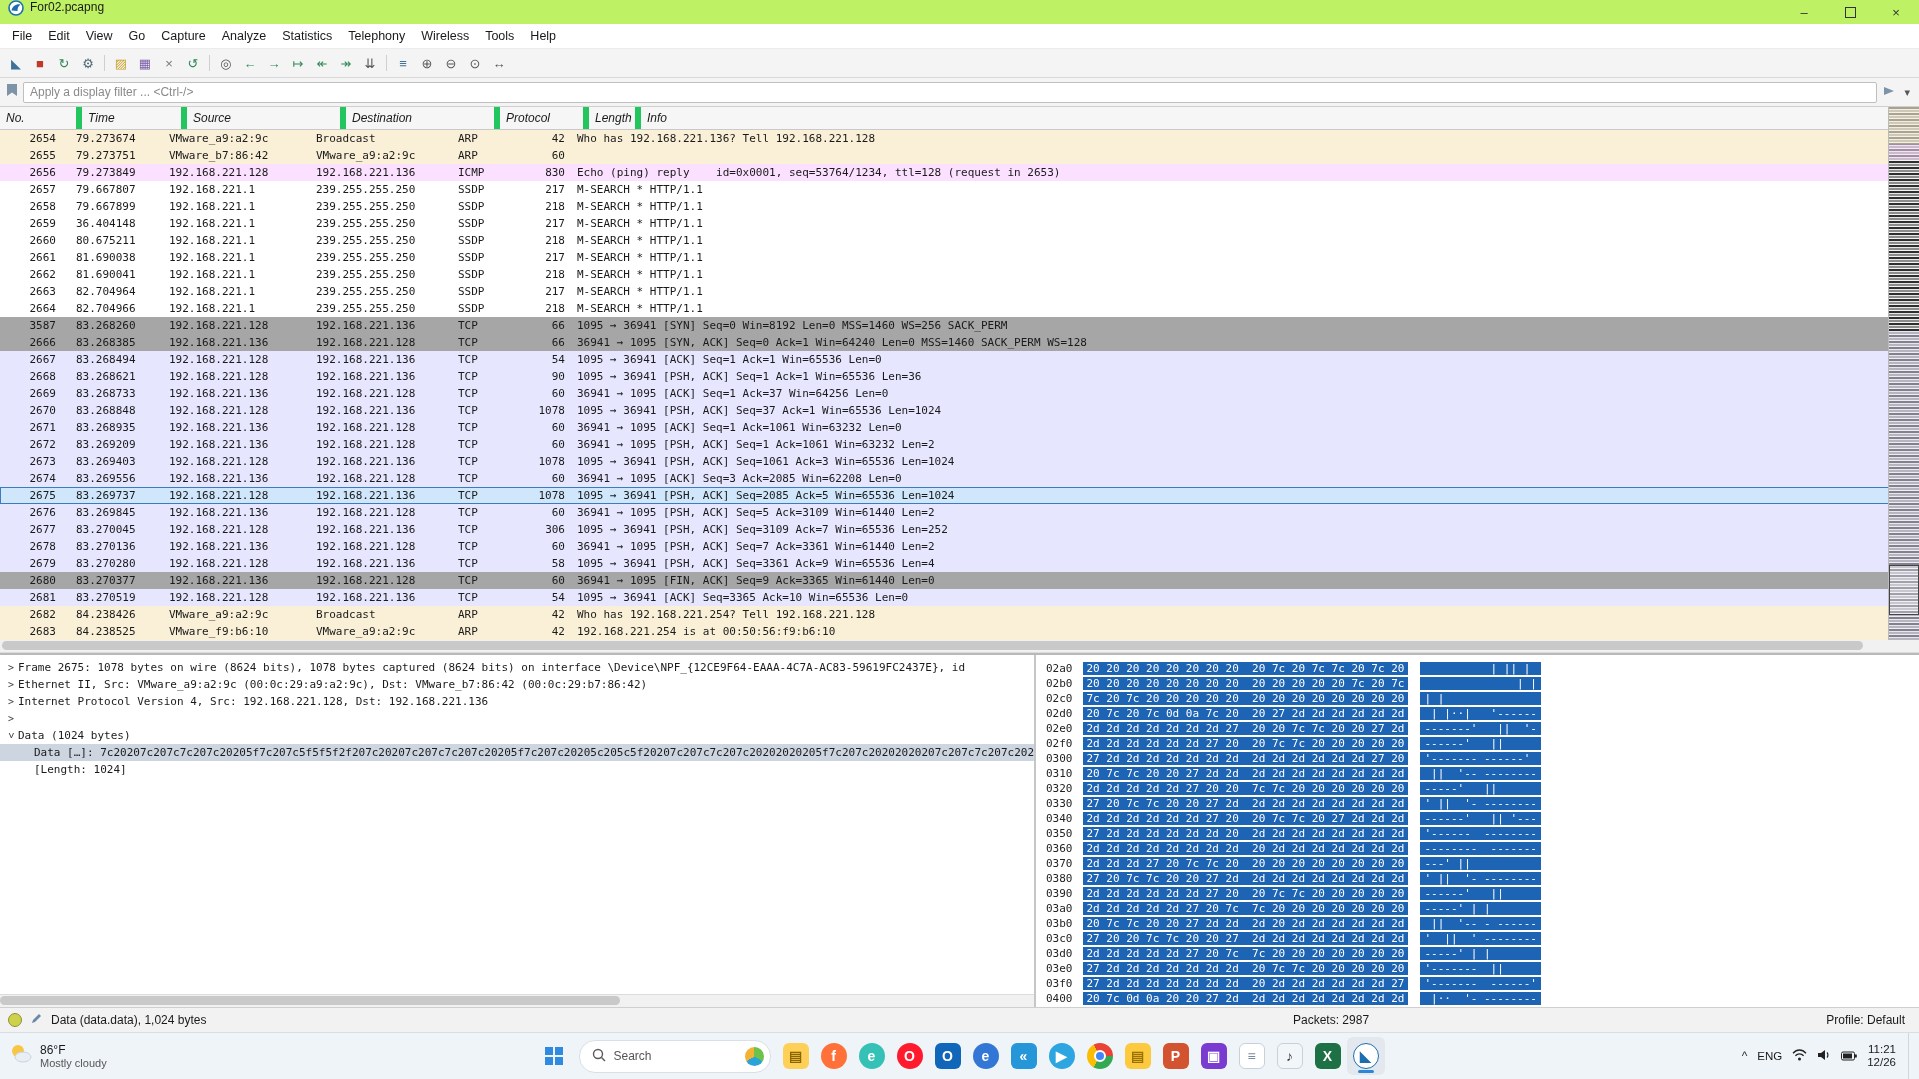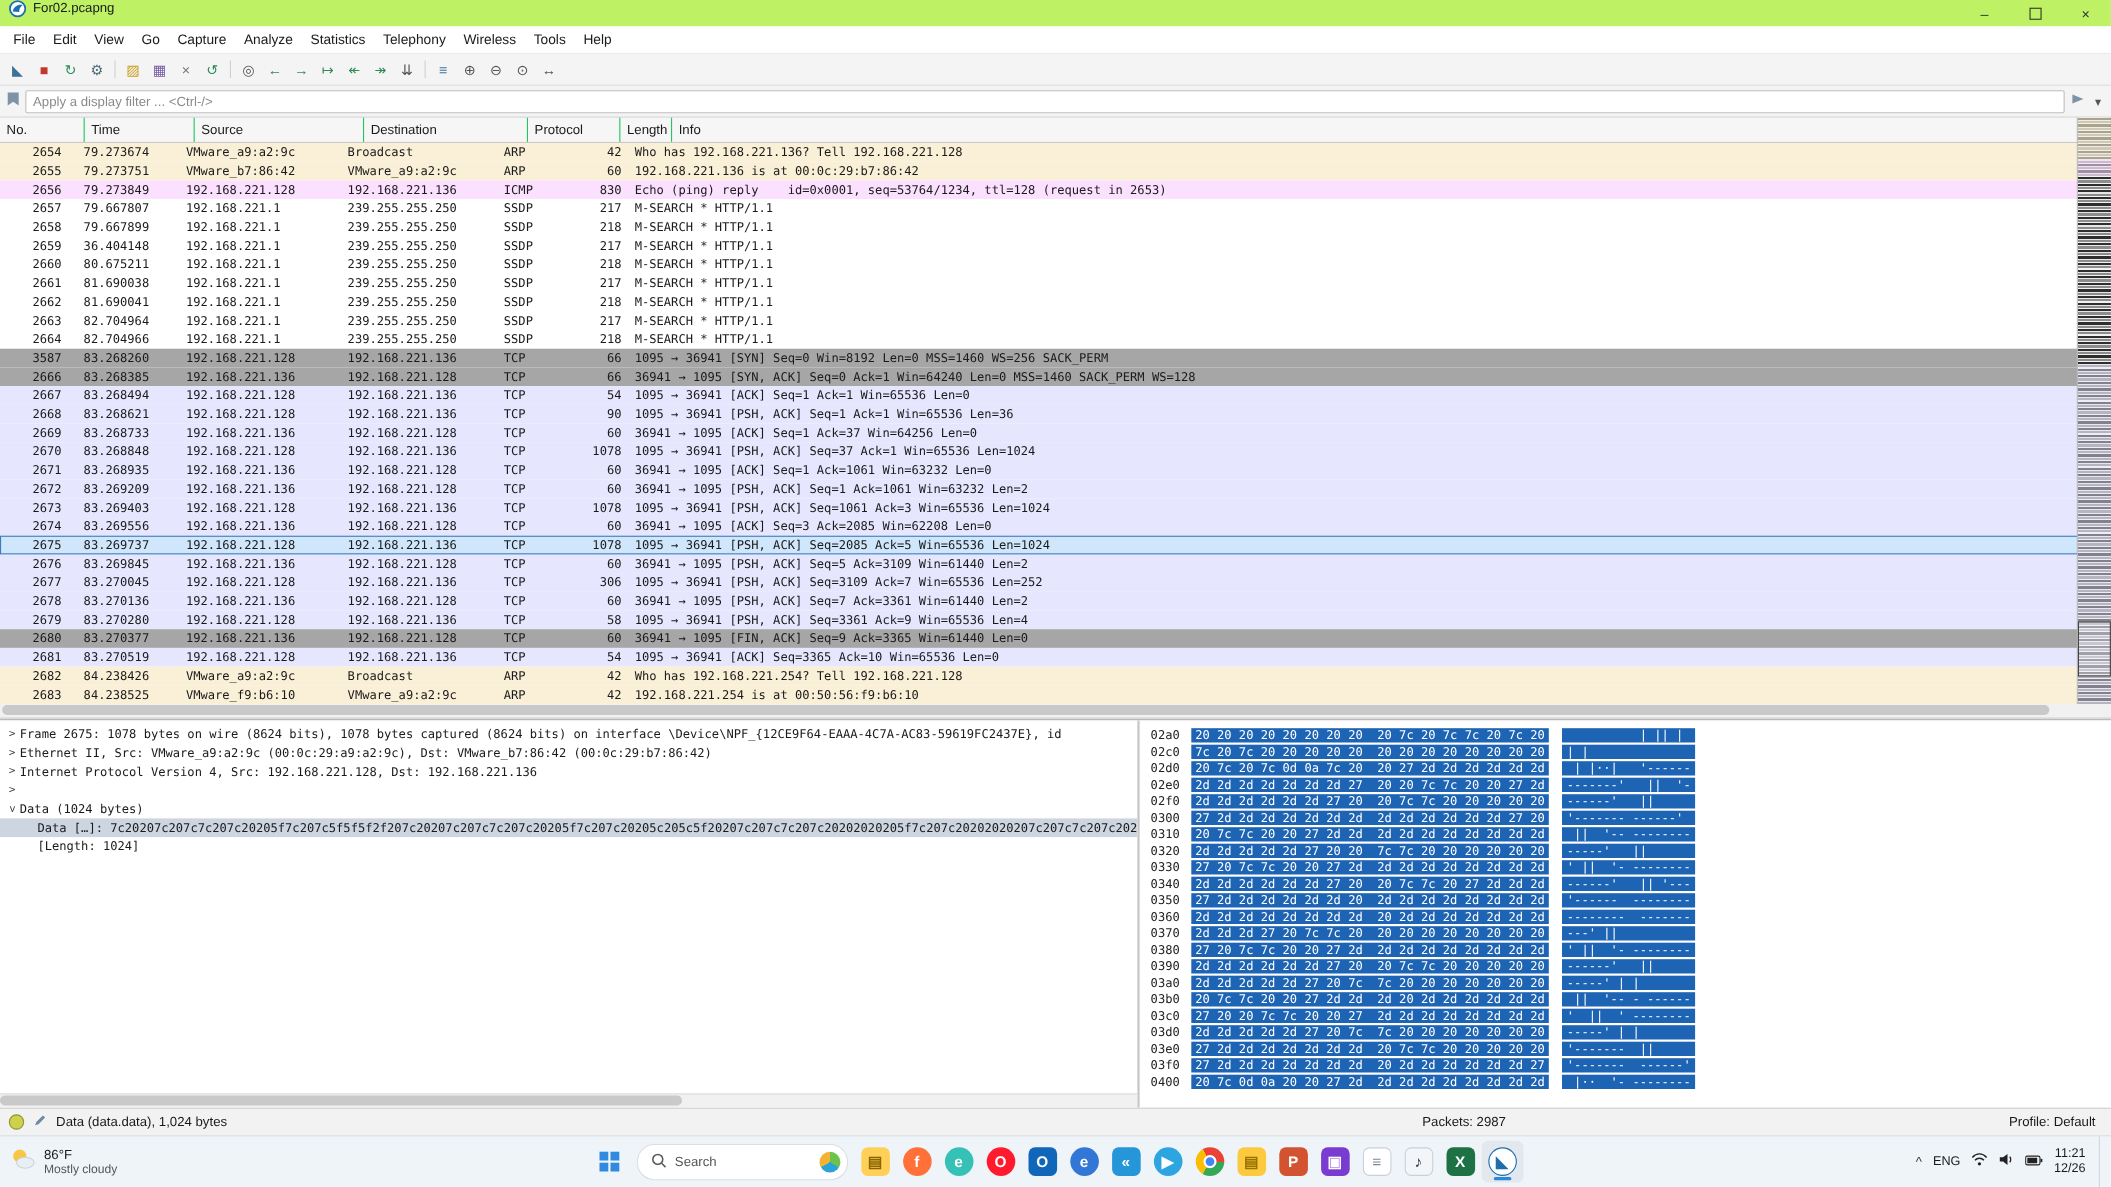--- a/index.html
+++ b/index.html
@@ -25,22 +25,22 @@
   .filterbar{height:28px;display:flex;align-items:center;background:#f4f4f4;padding:0 6px;gap:5px;
              border-bottom:1px solid #cfcfcf;flex:0 0 auto;}
   .filter-input{flex:1;height:19px;border:1px solid #bfbfbf;border-radius:2px;padding:0 6px;
                 font-size:12px;background:#fff;color:#333;}
   .filter-input::placeholder{color:#8a8a8a;}
   .filter-dd{font-size:11px;color:#555;padding:0 3px;}
   
   .list-wrap{position:relative;flex:0 0 auto;}
   .phdr{height:22px;display:flex;background:#f6f6f6;border-bottom:1px solid #c9c9c9;
         font-size:12px;align-items:stretch;}
-  .hcell{display:flex;align-items:center;padding-left:6px;border-right:1px solid #22c55e;
-         white-space:nowrap;overflow:hidden;}
+  .hcell{display:flex;align-items:center;padding-left:6px;border-right:6px solid #22c55e;
+         white-space:nowrap;overflow:hidden;font-style:italic;}
   .rows{height:510px;overflow:hidden;background:#fff;
         font-family:"DejaVu Sans Mono","Liberation Mono",monospace;font-size:11px;}
   .prow{display:flex;height:17px;line-height:17px;}
   .pc{white-space:pre;overflow:hidden;flex:0 0 auto;}
   .w0,.c0{width:70px;} .w1,.c1{width:93px;} .w2,.c2{width:147px;} .w3,.c3{width:142px;}
   .w4,.c4{width:77px;} .w5,.c5{width:40px;} .w6,.c6{flex:1 1 auto;}
   .c0{text-align:right;padding-right:14px;box-sizing:border-box;}
   .c1,.c2,.c3,.c4{padding-left:6px;box-sizing:border-box;}
   .c5{text-align:right;padding-right:4px;box-sizing:border-box;}
   .c6{padding-left:8px;white-space:pre;overflow:hidden;}
@@ -206,21 +206,20 @@
         <span class="pc c5">42</span>
         <span class="pc c6">Who has 192.168.221.136? Tell 192.168.221.128</span>
       </div>
       <div class="prow arp">
         <span class="pc c0">2655</span>
         <span class="pc c1">79.273751</span>
         <span class="pc c2">VMware_b7:86:42</span>
         <span class="pc c3">VMware_a9:a2:9c</span>
         <span class="pc c4">ARP</span>
         <span class="pc c5">60</span>
-        <span class="pc c6">192.168.221.136 is at 00:0c:29:b7:86:42</span>
       </div>
       <div class="prow icmp">
         <span class="pc c0">2656</span>
         <span class="pc c1">79.273849</span>
         <span class="pc c2">192.168.221.128</span>
         <span class="pc c3">192.168.221.136</span>
         <span class="pc c4">ICMP</span>
         <span class="pc c5">830</span>
         <span class="pc c6">Echo (ping) reply    id=0x0001, seq=53764/1234, ttl=128 (request in 2653)</span>
       </div>
@@ -486,20 +485,21 @@
         <div class="dline" style="padding-left: 4px;"><span class="exp open">&gt;</span><span class="dtext">Data (1024 bytes)</span></div>
         <div class="dline dsel" style="padding-left: 20px;"><span class="exp"> </span><span class="dtext">Data […]: 7c20207c207c7c207c20205f7c207c5f5f5f2f207c20207c207c7c207c20205f7c207c20205c205c5f20207c207c7c207c20202020205f7c207c20202020207c207c7c207c20207c5f7c20</span></div>
         <div class="dline" style="padding-left: 20px;"><span class="exp"> </span><span class="dtext">[Length: 1024]</span></div>
       </div>
     <div class="d-hscroll">
       <div class="thumb"></div>
     </div>
   </div>
   <div class="hexpane">
       <div class="hrow"><span class="hoff">02a0</span><span class="hbytes">20 20 20 20 20 20 20 20  20 7c 20 7c 7c 20 7c 20</span><span class="hascii">          | || | </span></div>
+      <div class="hrow"><span class="hoff">02b0</span><span class="hbytes">20 20 20 20 20 20 20 20  20 20 20 20 20 7c 20 7c</span><span class="hascii">              | |</span></div>
       <div class="hrow"><span class="hoff">02c0</span><span class="hbytes">7c 20 7c 20 20 20 20 20  20 20 20 20 20 20 20 20</span><span class="hascii">| |              </span></div>
       <div class="hrow"><span class="hoff">02d0</span><span class="hbytes">20 7c 20 7c 0d 0a 7c 20  20 27 2d 2d 2d 2d 2d 2d</span><span class="hascii"> | |··|   '------</span></div>
       <div class="hrow"><span class="hoff">02e0</span><span class="hbytes">2d 2d 2d 2d 2d 2d 2d 27  20 20 7c 7c 20 20 27 2d</span><span class="hascii">-------'   ||  '-</span></div>
       <div class="hrow"><span class="hoff">02f0</span><span class="hbytes">2d 2d 2d 2d 2d 2d 27 20  20 7c 7c 20 20 20 20 20</span><span class="hascii">------'   ||     </span></div>
       <div class="hrow"><span class="hoff">0300</span><span class="hbytes">27 2d 2d 2d 2d 2d 2d 2d  2d 2d 2d 2d 2d 2d 27 20</span><span class="hascii">'------- ------' </span></div>
       <div class="hrow"><span class="hoff">0310</span><span class="hbytes">20 7c 7c 20 20 27 2d 2d  2d 2d 2d 2d 2d 2d 2d 2d</span><span class="hascii"> ||  '-- --------</span></div>
       <div class="hrow"><span class="hoff">0320</span><span class="hbytes">2d 2d 2d 2d 2d 27 20 20  7c 7c 20 20 20 20 20 20</span><span class="hascii">-----'   ||      </span></div>
       <div class="hrow"><span class="hoff">0330</span><span class="hbytes">27 20 7c 7c 20 20 27 2d  2d 2d 2d 2d 2d 2d 2d 2d</span><span class="hascii">' ||  '- --------</span></div>
       <div class="hrow"><span class="hoff">0340</span><span class="hbytes">2d 2d 2d 2d 2d 2d 27 20  20 7c 7c 20 27 2d 2d 2d</span><span class="hascii">------'   || '---</span></div>
       <div class="hrow"><span class="hoff">0350</span><span class="hbytes">27 2d 2d 2d 2d 2d 2d 20  2d 2d 2d 2d 2d 2d 2d 2d</span><span class="hascii">'------  --------</span></div>

